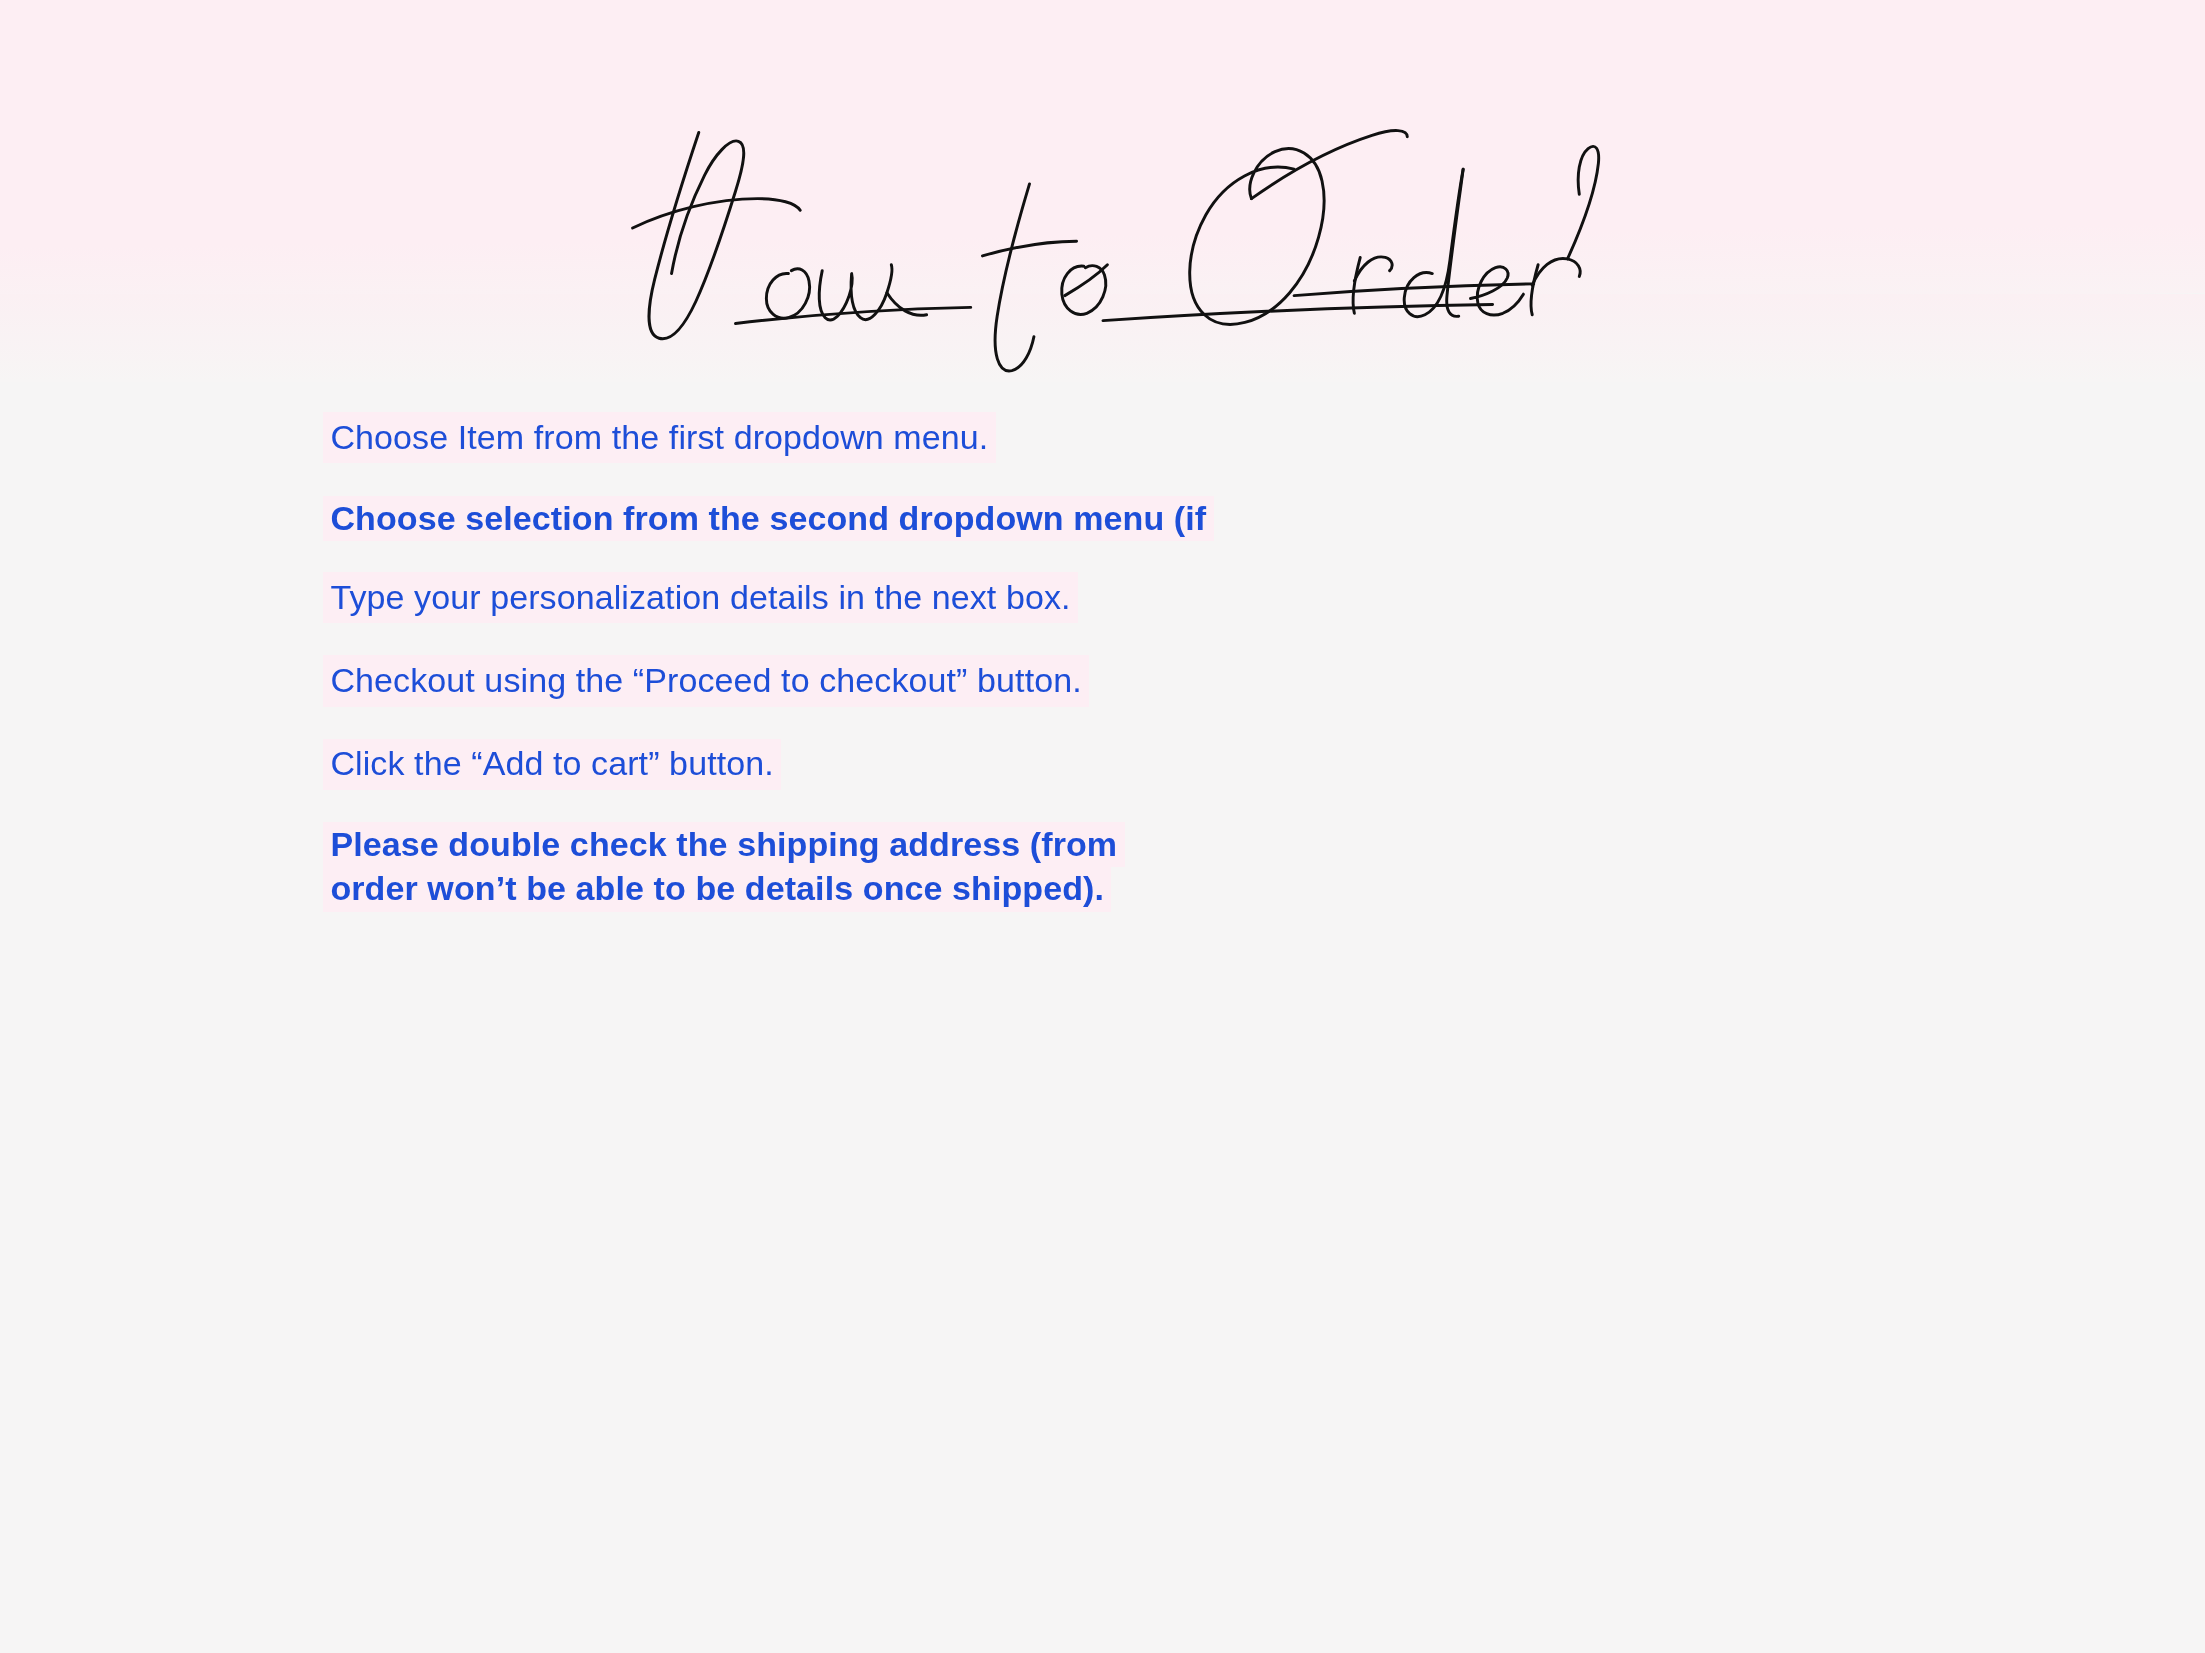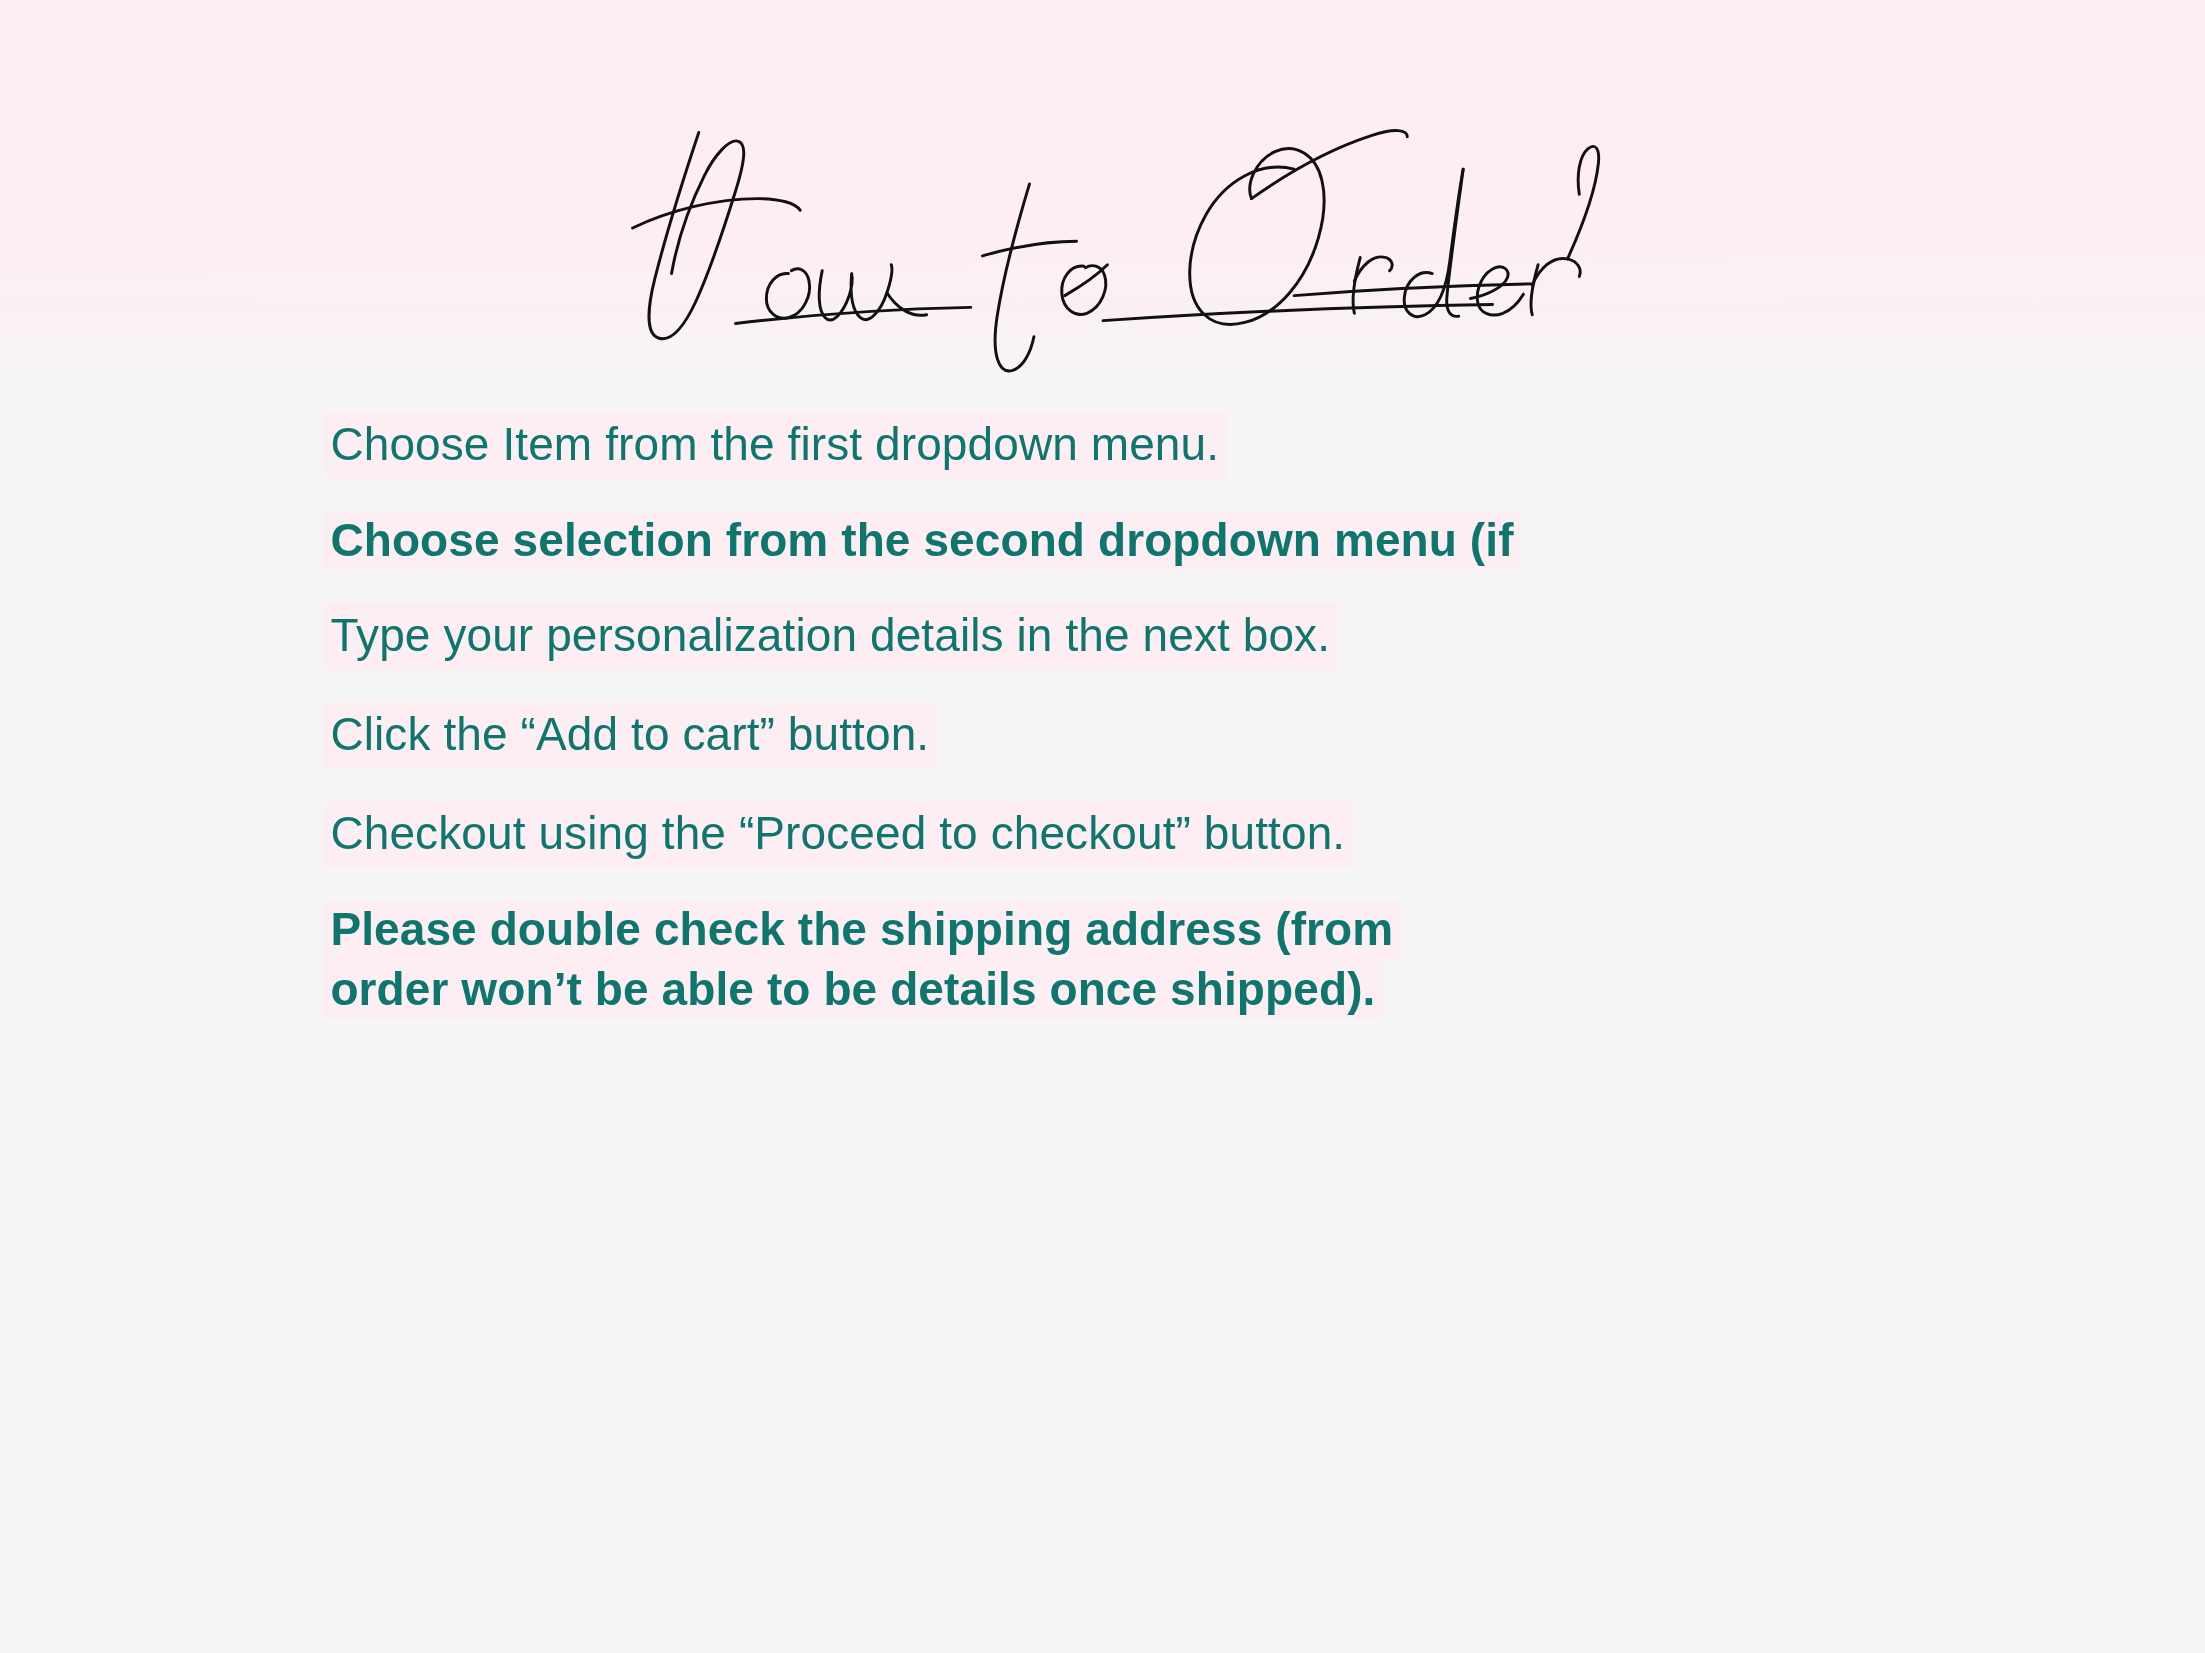--- a/index.html
+++ b/index.html
@@ -60,22 +60,22 @@
     left: 323px;
     top: 412px;
     width: 1544px;
   }
   .step {
     margin-bottom: 32px;
   }
   .step-line {
     display: inline-block;
     background: #fdeef4;
-    color: #0f766e;
-    font-size: 46px;
+    color: #1d4ed8;
+    font-size: 34px;
     line-height: 1.30;
     font-weight: 300;
     letter-spacing: 0.1px;
     padding: 2.9px 7.4px 4.4px 7.4px;
     box-decoration-break: clone;
     -webkit-box-decoration-break: clone;
   }
   .step-multiline .step-line {
     display: inline;
     font-weight: bold;
@@ -142,25 +142,25 @@
     <div class="step step-multiline">
       <span class="step-line">Choose selection from the second dropdown menu (if</span><br>
     </div>
 
     <div class="step">
       <span class="step-line">Type your personalization details in the next box.</span>
     </div>
 
 
     <div class="step">
-      <span class="step-line">Click the “Add to cart” button.</span>
+      <span class="step-line">Checkout using the “Proceed to checkout” button.</span>
     </div>
 
     <div class="step">
-      <span class="step-line">Checkout using the “Proceed to checkout” button.</span>
+      <span class="step-line">Click the “Add to cart” button.</span>
     </div>
 
     <div class="step step-multiline">
       <span class="step-line">Please double check the shipping address (from</span><br>
       <span class="step-line">order won’t be able to be details once shipped).</span>
     </div>
 
   </div>
 </div>
 

